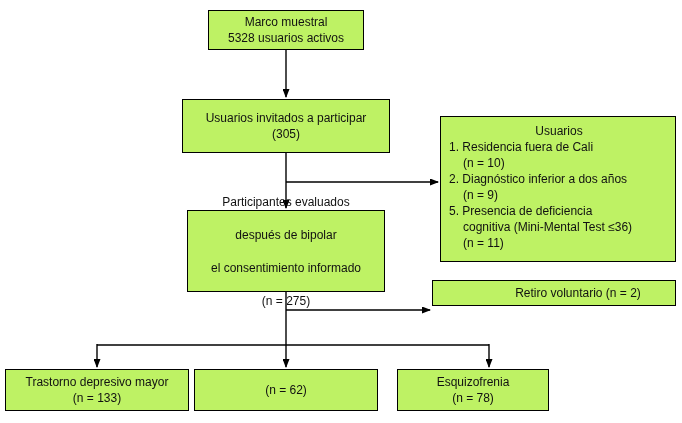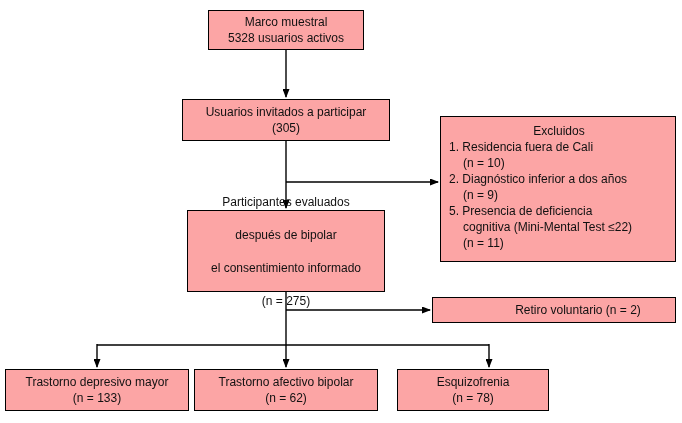--- a/index.html
+++ b/index.html
@@ -18,21 +18,21 @@
   .connectors {
     position: absolute;
     left: 0;
     top: 0;
     pointer-events: none;
   }
   .node {
     position: absolute;
     box-sizing: border-box;
     border: 1.4px solid #000000;
-    background: #fca5a5;
+    background: #bef264;
     color: #111111;
     font-size: 12px;
     line-height: 16px;
     display: flex;
     flex-direction: column;
     justify-content: center;
     text-align: center;
   }
   .node .nline {
     white-space: nowrap;
@@ -72,54 +72,53 @@
       <line x1="286" y1="345" x2="286" y2="367" marker-end="url(#arrow)"></line>
       <line x1="489" y1="344" x2="489" y2="367" marker-end="url(#arrow)"></line>
     </g>
   </svg>
 
   <div class="node" style="left:208px; top:10px; width:156px; height:40px;">
     <div class="nline">Marco muestral</div>
     <div class="nline">5328 usuarios activos</div>
   </div>
 
-  <div class="node" style="left:182px; top:99px; width:208px; height:42px;">
+  <div class="node" style="left:182px; top:99px; width:208px; height:54px;">
     <div class="nline">Usuarios invitados a participar</div>
     <div class="nline">(305)</div>
   </div>
 
   <div class="node excl" style="left:440px; top:116px; width:236px; height:146px;">
-    <div class="excl-title">Excluidos</div>
+    <div class="excl-title">Usuarios</div>
     <div class="nline">1. Residencia fuera de Cali</div>
     <div class="nline excl-n">(n = 10)</div>
     <div class="nline">2. Diagnóstico inferior a dos años</div>
     <div class="nline excl-n">(n = 9)</div>
     <div class="nline">5. Presencia de deficiencia</div>
-    <div class="nline excl-n">cognitiva (Mini-Mental Test ≤22)</div>
+    <div class="nline excl-n">cognitiva (Mini-Mental Test ≤36)</div>
     <div class="nline excl-n">(n = 11)</div>
   </div>
 
   <div class="node" style="left:187px; top:210px; width:198px; height:82px;gap:17px;">
     <div class="nline">Participantes evaluados</div>
     <div class="nline">después de bipolar</div>
     <div class="nline">el consentimiento informado</div>
     <div class="nline">(n = 275)</div>
   </div>
 
-  <div class="node" style="left:432px; top:297px; width:244px; height:26px;padding-left:48px;">
+  <div class="node" style="left:432px; top:280px; width:244px; height:26px;padding-left:48px;">
     <div class="nline">Retiro voluntario (n = 2)</div>
   </div>
 
   <div class="node" style="left:5px; top:369px; width:184px; height:42px;">
     <div class="nline">Trastorno depresivo mayor</div>
     <div class="nline">(n = 133)</div>
   </div>
 
   <div class="node" style="left:194px; top:369px; width:184px; height:42px;">
-    <div class="nline">Trastorno afectivo bipolar</div>
     <div class="nline">(n = 62)</div>
   </div>
 
   <div class="node" style="left:397px; top:369px; width:152px; height:42px;">
     <div class="nline">Esquizofrenia</div>
     <div class="nline">(n = 78)</div>
   </div>
 
 </div>
 

